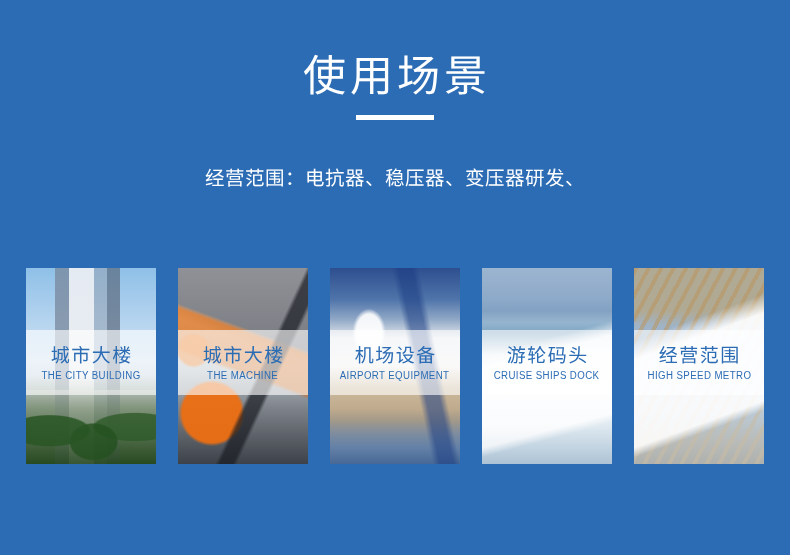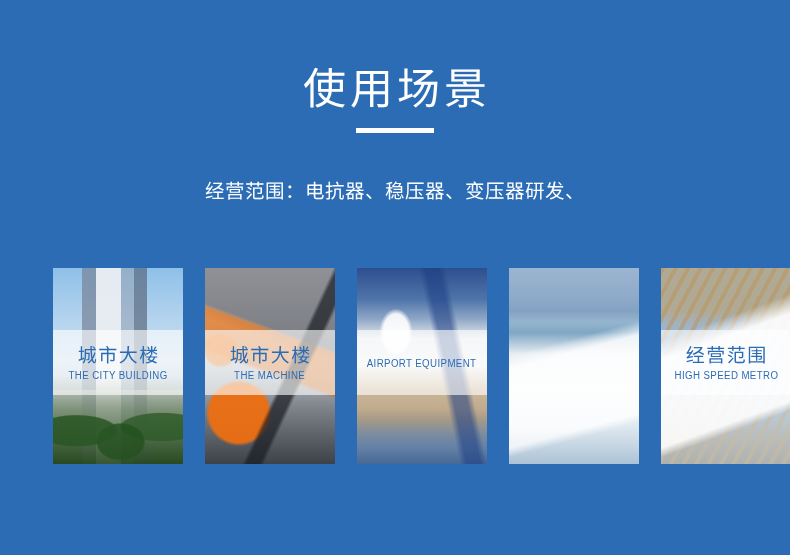--- a/index.html
+++ b/index.html
@@ -28,21 +28,21 @@
   
   .heading-wrap {
     position: absolute;
     left: 0;
     top: 0;
     width: 790px;
     text-align: center;
   }
 
   .page-title {
-    margin: 13px;
+    margin: 0;
     padding-top: 52px;
     font-size: 43px;
     font-weight: 400;
     line-height: 1.15;
     letter-spacing: 4px;
     color: #ffffff;
     text-indent: 4px;
   }
 
   .title-underline {
@@ -70,21 +70,20 @@
   
   .cards {
     position: absolute;
     left: 26px;
     top: 268px;
     width: 738px;
     height: 196px;
     display: flex;
     justify-content: space-between;
     align-items: center;
-    margin-left: 27px;
   }
 
   .card {
     position: relative;
     width: 130px;
     height: 196px;
     overflow: hidden;
     background: #9fb4c8;
     flex: 0 0 130px;
   }
@@ -246,26 +245,31 @@
       <div class="photo photo-machine"></div>
       <div class="caption">
         <span class="caption-cn">城市大楼</span>
         <span class="caption-en">THE MACHINE</span>
       </div>
     </div>
 
     <div class="card">
       <div class="photo photo-airport"></div>
       <div class="caption">
+        <span class="caption-cn">机场设备</span>
         <span class="caption-en">AIRPORT EQUIPMENT</span>
       </div>
     </div>
 
     <div class="card">
       <div class="photo photo-cruise"></div>
+      <div class="caption">
+        <span class="caption-cn">游轮码头</span>
+        <span class="caption-en">CRUISE SHIPS DOCK</span>
+      </div>
     </div>
 
     <div class="card">
       <div class="photo photo-metro"></div>
       <div class="caption">
         <span class="caption-cn">经营范围</span>
         <span class="caption-en">HIGH SPEED METRO</span>
       </div>
     </div>
 

